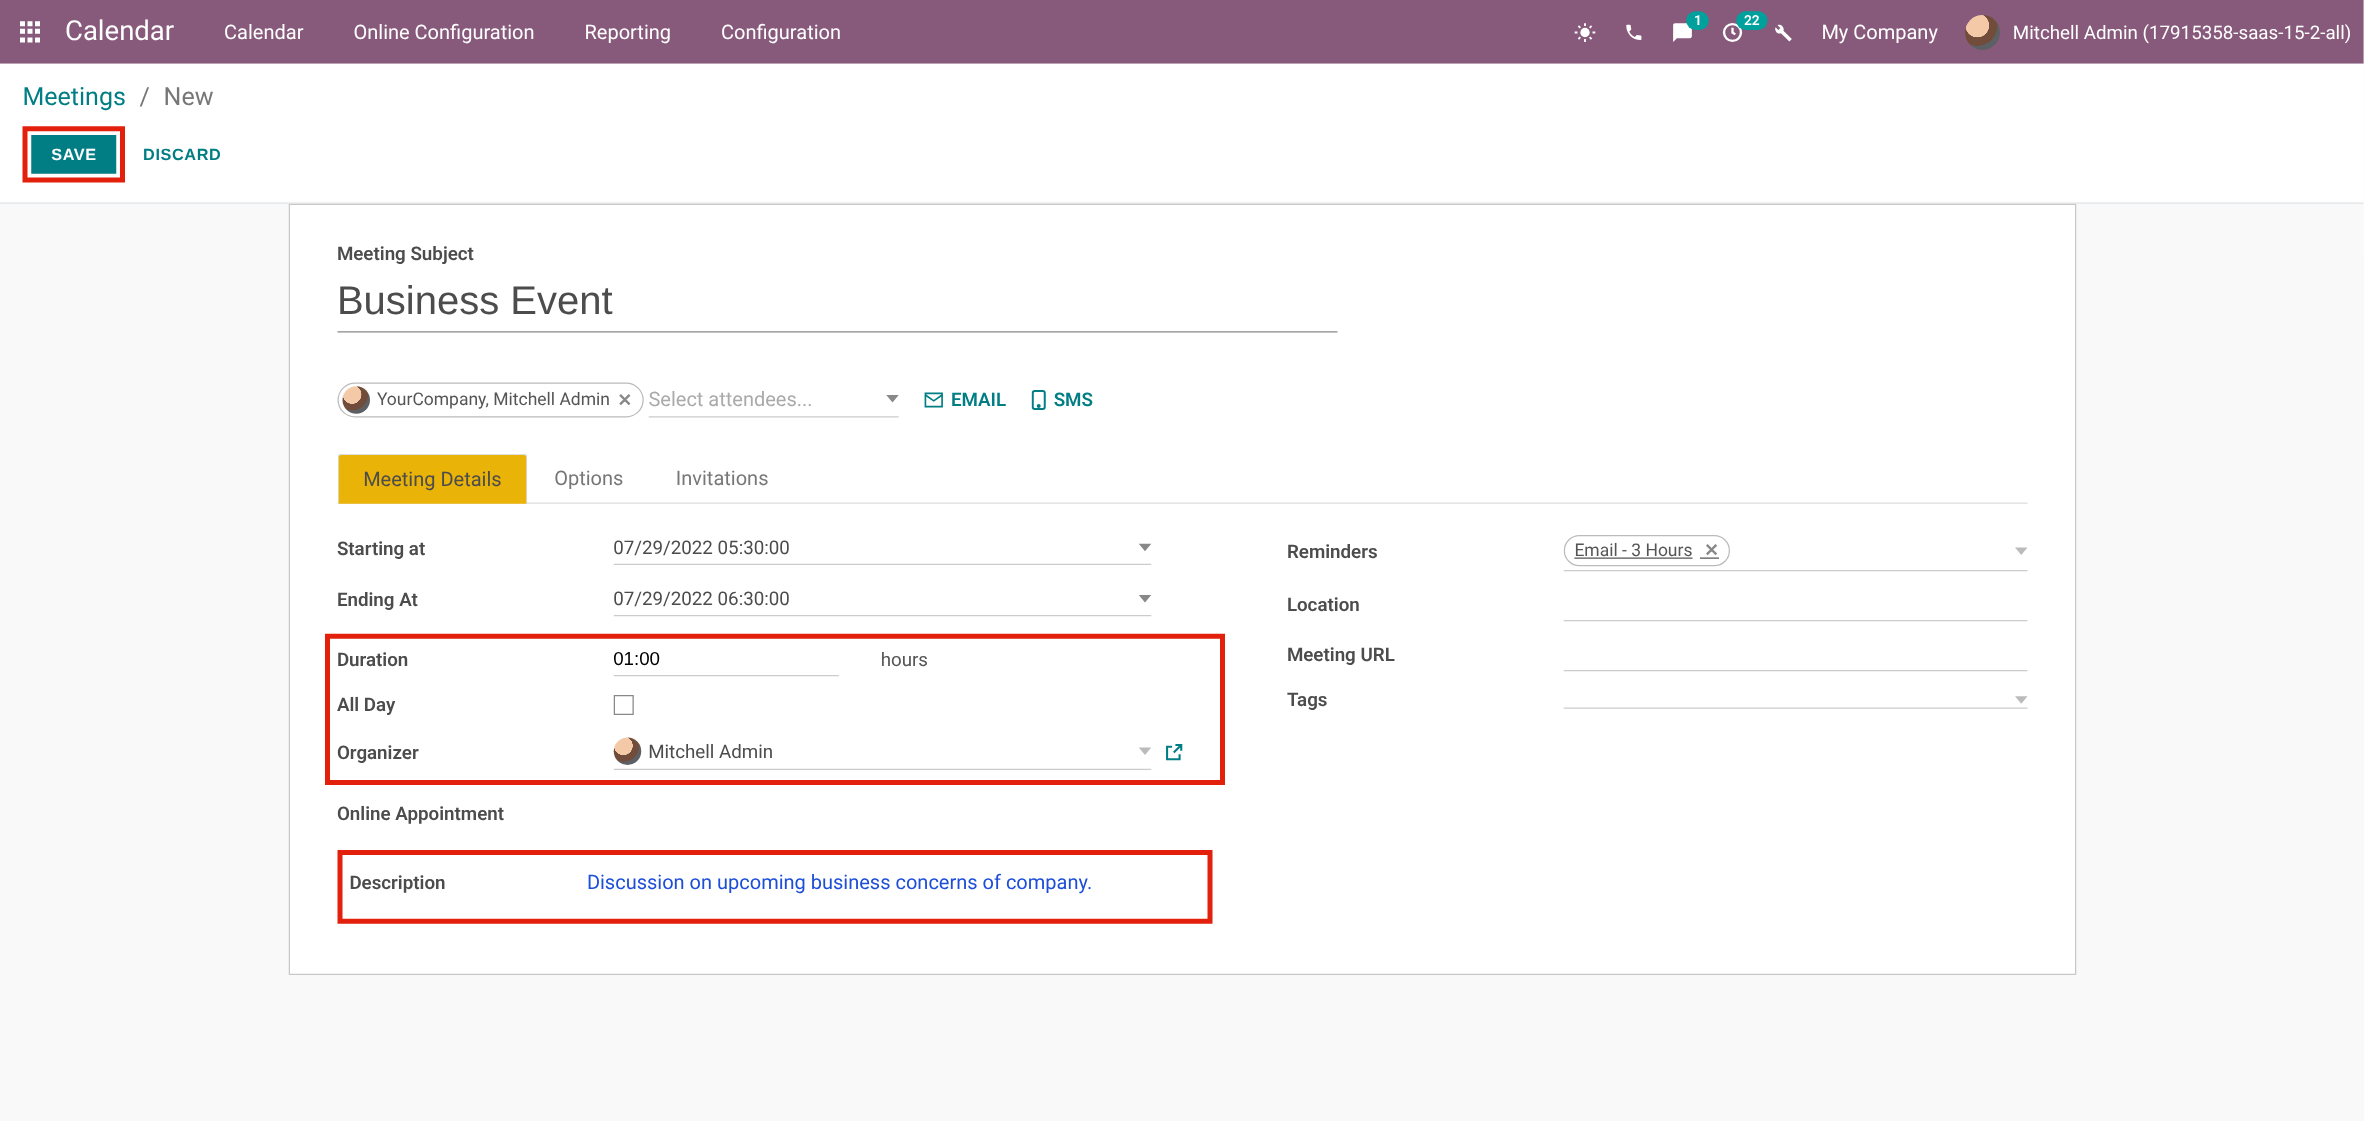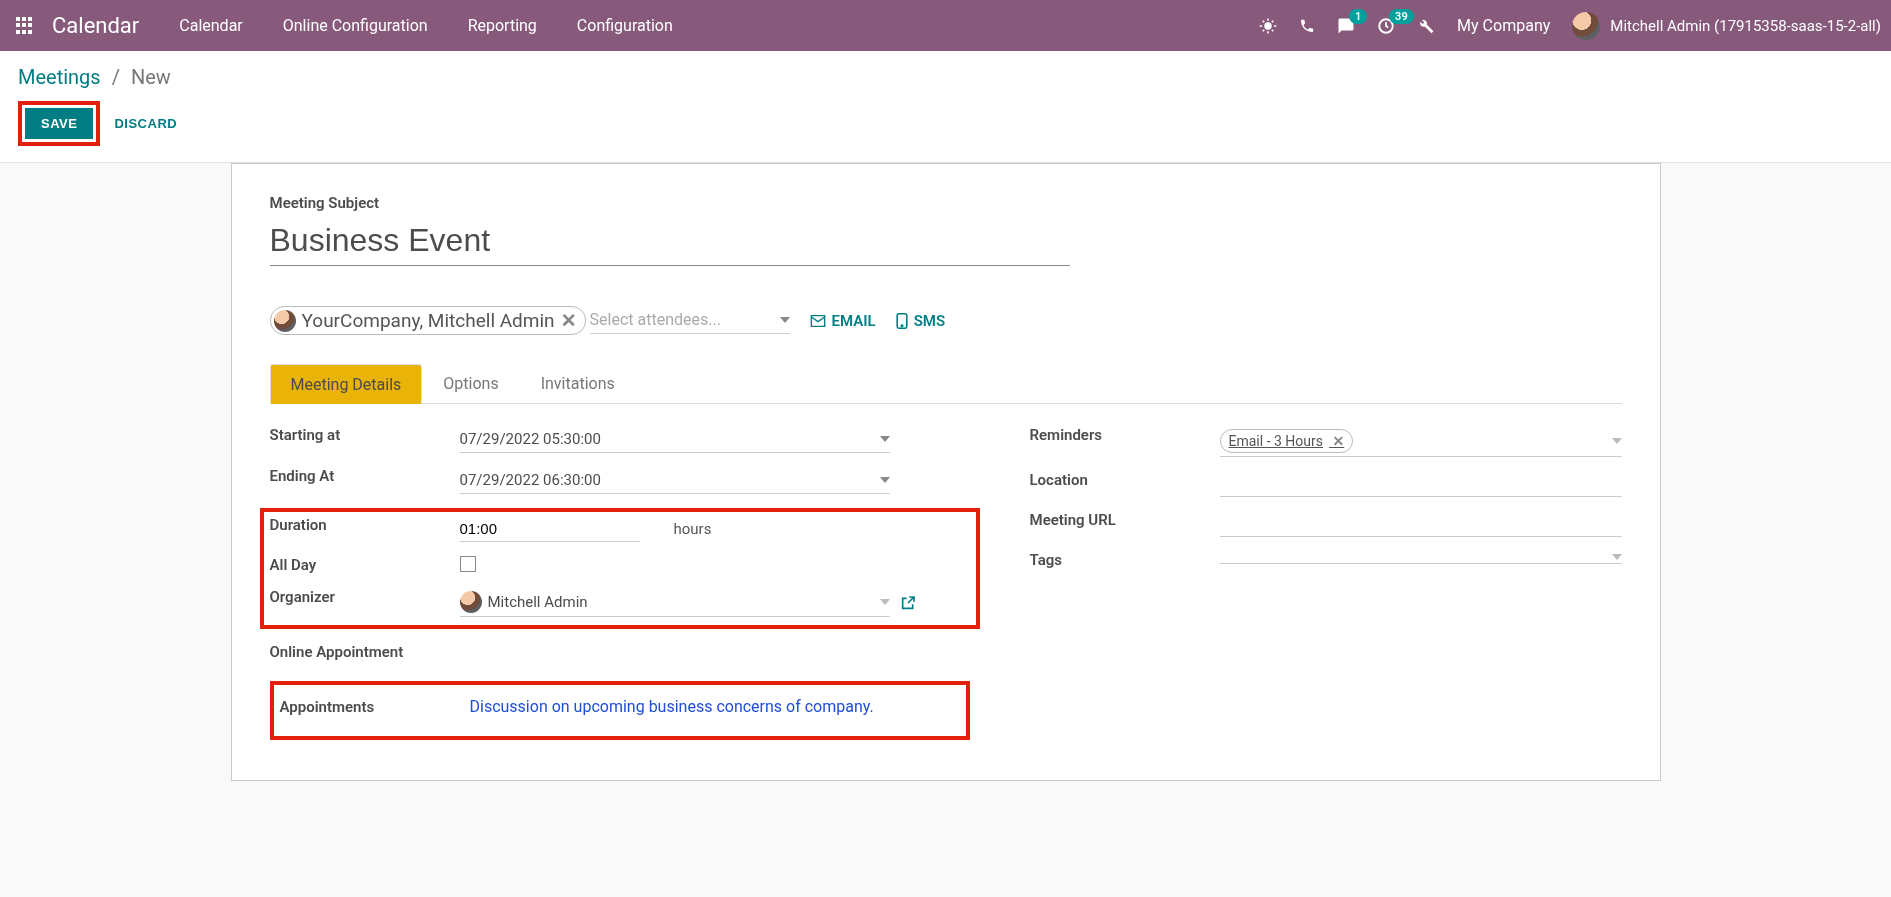--- a/index.html
+++ b/index.html
@@ -34,35 +34,35 @@
 .highlight-red { border: 4px solid #E3200C; }
 
 
 .sheet-wrap { padding: 0 70px; }
 .sheet { background: #fff; border: 1px solid #c8c8c8; padding: 30px 38px 40px; max-width: 1430px; margin: 0 auto; }
 
 .subject-label { font-size: 15px; font-weight: 600; color: #4c4c4c; margin-bottom: 6px; }
 .subject-input { width: 800px; max-width: 100%; font-size: 32px; font-weight: 400; color: #4c4c4c; border: none; border-bottom: 1px solid #888; padding: 4px 0 6px; outline: none; background: transparent; }
 
 .attendee-row { display: flex; align-items: center; gap: 20px; margin-top: 40px; }
-.attendee-chip { display: inline-flex; align-items: center; border: 1px solid #bbb; border-radius: 14px; padding: 2px 8px 2px 3px; font-size: 19px; color: #555; background: #fff; }
+.attendee-chip { display: inline-flex; align-items: center; border: 1px solid #bbb; border-radius: 14px; padding: 2px 8px 2px 3px; font-size: 14px; color: #555; background: #fff; }
 .chip-x { margin-left: 6px; cursor: pointer; color: #888; font-weight: bold; }
 .attendee-select { display: inline-flex; align-items: center; border-bottom: 1px solid #ccc; padding: 3px 0 4px; color: #aaa; font-size: 16px; min-width: 200px; justify-content: space-between; cursor: text; }
 .caret-dn { width: 0; height: 0; border-left: 5px solid transparent; border-right: 5px solid transparent; border-top: 6px solid #888; }
 .action-link { color: #017E84; font-weight: 600; display: inline-flex; align-items: center; gap: 6px; cursor: pointer; font-size: 15px; }
 
 
 .tabs { display: flex; border-bottom: 1px solid #ddd; margin-top: 28px; }
 .tab { padding: 10px 20px; color: #777; cursor: pointer; border: 1px solid transparent; border-bottom: none; font-size: 16px; }
 .tab.active { color: #4c4c4c; border-color: #ddd; background: #eab308; border-radius: 3px 3px 0 0; position: relative; top: 1px; }
 
 
 .form-columns { display: flex; gap: 60px; margin-top: 22px; }
 .form-col { flex: 1; }
-.frow { display: flex; align-items: flex-start; margin-bottom: 14px; }
+.frow { display: flex; align-items: center; margin-bottom: 14px; gap: 31px; }
 .frow .flabel { width: 190px; font-weight: 600; color: #4c4c4c; font-size: 15px; }
 .frow .fval { flex: 1; display: flex; align-items: center; }
 .underline-input { border: none; border-bottom: 1px solid #ccc; padding: 4px 0; width: 100%; font-size: 15px; color: #4c4c4c; outline: none; background: transparent; }
 .date-field { display: flex; align-items: center; border-bottom: 1px solid #ccc; padding: 4px 0; width: 430px; justify-content: space-between; cursor: pointer; }
 .dur-input { border: none; border-bottom: 1px solid #ccc; width: 180px; padding: 4px 0; font-size: 15px; outline: none; background: transparent; }
 .dur-unit { margin-left: 34px; color: #555; }
 .checkbox { width: 16px; height: 16px; border: 1.5px solid #888; cursor: pointer; background: #fff; }
 .org-field { display: flex; align-items: center; border-bottom: 1px solid #ccc; padding: 3px 0; width: 430px; justify-content: space-between; cursor: pointer; }
 .org-left { display: flex; align-items: center; }
 .ext-link { color: #017E84; margin-left: 10px; cursor: pointer; font-size: 16px; }
@@ -118,21 +118,21 @@
       <svg width="18" height="18" viewBox="0 0 24 24" fill="#fff">
           <path d="M20 2H4c-1.1 0-2 .9-2 2v18l4-4h14c1.1 0 2-.9 2-2V4c0-1.1-.9-2-2-2z"></path>
         </svg>
       <span class="badge-count">1</span>
     </div>
     <div class="iconitem">
       <svg width="18" height="18" viewBox="0 0 24 24" fill="none" stroke="#fff" stroke-width="2.5">
           <circle cx="12" cy="12" r="9"></circle>
           <path d="M12 7v5l3 2"></path>
         </svg>
-      <span class="badge-count">39</span>
+      <span class="badge-count">22</span>
     </div>
     <div class="iconitem">
       <svg width="18" height="18" viewBox="0 0 24 24" fill="#fff">
           <path d="M22 19l-9-9c.6-1.6.2-3.5-1.1-4.8-1.4-1.4-3.5-1.7-5.2-.9l3 3-2.1 2.1-3-3c-.8 1.7-.5 3.8.9 5.2 1.3 1.3 3.2 1.7 4.8 1.1l9 9 2.7-2.7z"></path>
         </svg>
     </div>
     <div class="company-name">My Company</div>
     <div class="user-block">
       <div class="avatar"></div>
       <span>Mitchell Admin (17915358-saas-15-2-all)</span>
@@ -255,21 +255,21 @@
             </div>
           </div>
         </div>
 
         <div class="frow" style="margin-top:14px;">
           <div class="flabel" style="width:auto;">Online Appointment</div>
         </div>
 
         <div class="highlight-box-2">
           <div class="description-row">
-            <div class="flabel">Appointments</div>
+            <div class="flabel">Description</div>
             <div class="dval">Discussion on upcoming business concerns of company.</div>
           </div>
         </div>
 
       </div>
 
       <div class="form-col">
 
         <div class="frow">
           <div class="flabel">Reminders</div>

